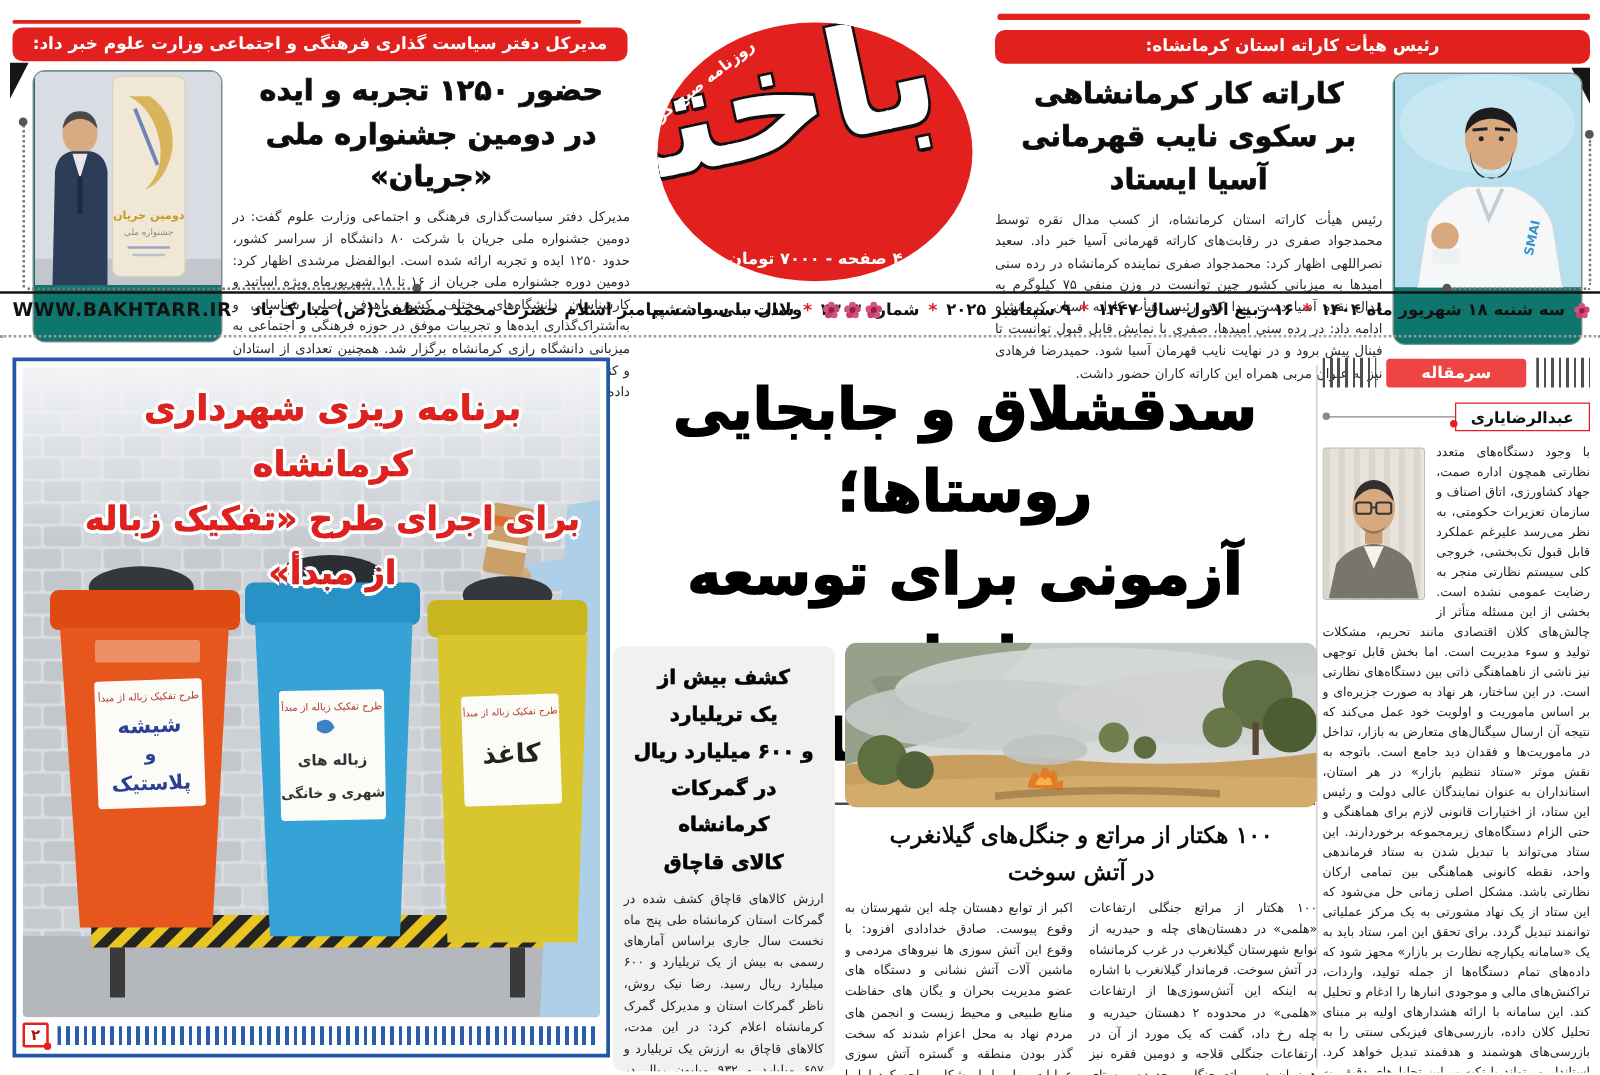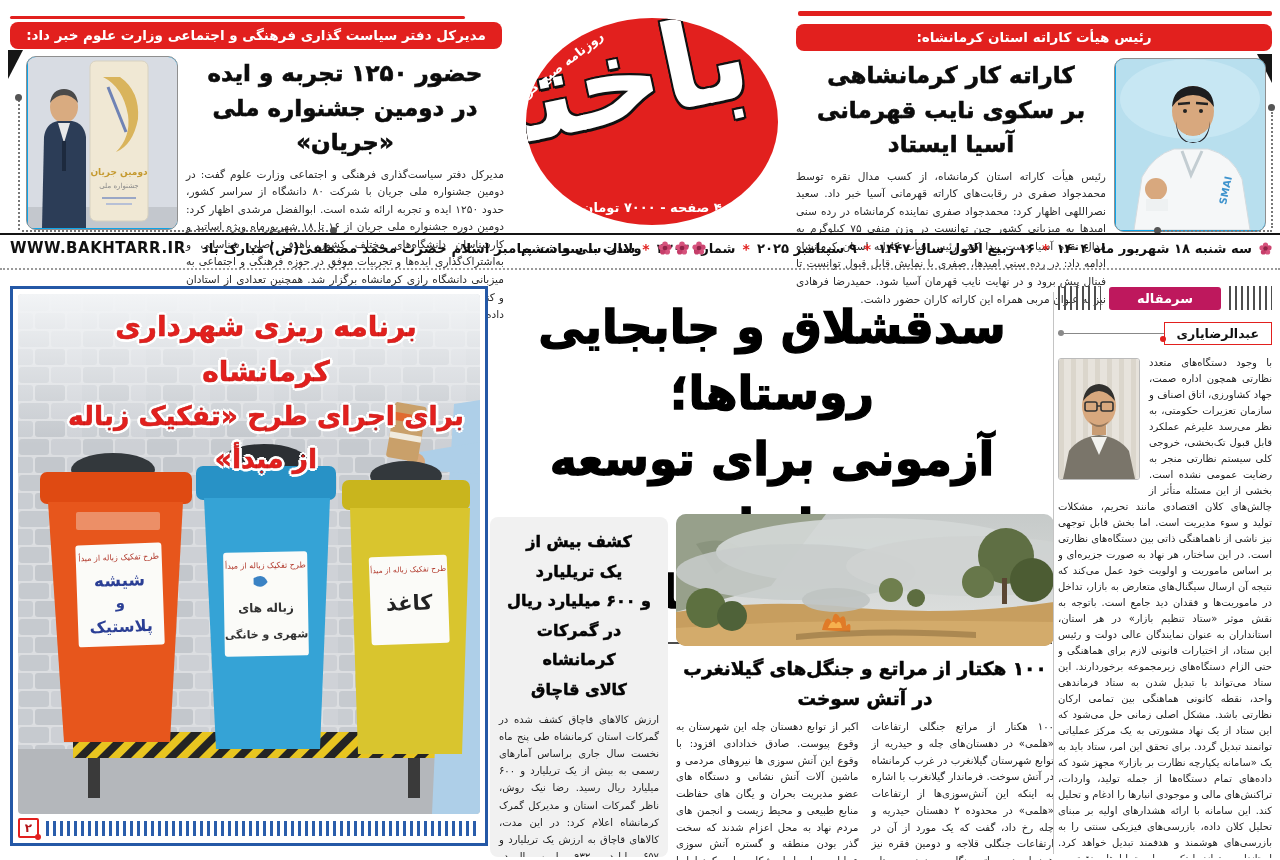--- a/index.html
+++ b/index.html
@@ -18,21 +18,21 @@
     font-weight:bold; font-size:13.5px; text-align:center; line-height:27px;
     height:27px;
   }
   .pennant svg { display:block; }
 
   
   .top-article { display:flex; gap:8px; align-items:flex-start; }
   .ta-text { flex:1; }
   .ta-headline { font-weight:bold; font-size:23px; line-height:1.5; text-align:center; color:#0c0c0c; -webkit-text-stroke:.6px #0c0c0c; }
   .ta-body { margin-top:6px; font-size:10.6px; line-height:1.66; text-align:justify; color:#2a2a2a; }
-  .ta-photo { width:152px; height:174px; border:1.5px solid #8f8f8f; border-radius:10px; overflow:hidden; flex:none; background:#0ea5e9;text-align:right; }
+  .ta-photo { width:152px; height:218px; border:1.5px solid #8f8f8f; border-radius:10px; overflow:hidden; flex:none; background:#0f766e;text-align:right; }
   .dotted-v { border-left:2px dotted #777; width:0; }
   .dotted-h { border-top:2px dotted #777; height:0; }
   .enddot { width:7px; height:7px; border-radius:50%; background:#555; }
 
   
   .masthead {
     width:252px; height:207px; background:#e2201e; border-radius:50%;
     overflow:hidden;
   }
   .masthead .m-name {
@@ -84,28 +84,28 @@
   .bins-strip { height:22px; margin-top:3px; display:flex; align-items:center; gap:7px; direction:ltr; }
   .bar-strip { flex:1; height:15px; background:repeating-linear-gradient(90deg,#2a5dab 0 3px,transparent 3px 7px); }
 
   
   .customs { background:#f1f1f1; border-radius:8px; padding:10px 9px 8px; overflow:hidden; }
   .customs-h { font-weight:bold; font-size:16px; line-height:1.85; text-align:center; color:#050505; -webkit-text-stroke:.5px #050505; }
   .customs-b { margin-top:6px; font-size:10px; line-height:1.72; text-align:justify; color:#222; }
 
   
   .fire-photo { width:378px; height:132px; border-radius:10px; overflow:hidden; }
-  .fire-h { margin-top:8px; font-weight:bold; font-size:18.5px; line-height:1.6; text-align:center; color:#050505; -webkit-text-stroke:.5px #050505; }
+  .fire-h { margin-top:8px; font-weight:normal; font-size:18.5px; line-height:1.6; text-align:center; color:#050505; -webkit-text-stroke:.5px #050505; }
   .fire-b { margin-top:6px; font-size:10.1px; line-height:1.66; text-align:justify; color:#222;
             column-count:2; column-gap:13px; height:152px; overflow:hidden; }
 
   
   .edit-head { display:flex; align-items:center; gap:8px; direction:ltr; }
   .tick-bars { flex:1; height:24px; background:repeating-linear-gradient(90deg,#4e4e4e 0 2px,transparent 2px 6px); }
-  .edit-badge { width:112px; background:#be185d; color:#fff; font-size:13px; font-weight:bold;
+  .edit-badge { width:112px; background:#ef4444; color:#fff; font-size:13px; font-weight:bold;
                 text-align:center; border-radius:3px; padding:4px 0; flex:none; }
   .edit-title { margin-top:13px; font-weight:bold; font-size:17.5px; text-align:center; color:#0a0a0a; -webkit-text-stroke:.5px #0a0a0a; }
   .author-row { margin-top:12px; display:flex; align-items:center; gap:0; direction:ltr; }
   .author-rule { flex:1; border-top:1.5px solid #888; position:relative; }
   .author-rule::before { content:""; position:absolute; left:0; top:-4px; width:6px; height:6px; background:#8a8a8a; border-radius:50%; }
   .author-rule::after { content:""; position:absolute; right:-2px; top:2px; width:6px; height:6px; background:#e2201e; border-radius:50%; }
   .author-box { border:1.5px solid #e2201e; padding:3px 12px; font-size:12.5px; font-weight:bold; color:#111; }
   .edit-body { margin-top:10px; font-size:10px; line-height:1.6; text-align:justify; color:#222; }
   .edit-photo { float:left; width:82px; height:122px; border:1px solid #bbb; border-radius:3px;
                 overflow:hidden; margin:3px 9px 5px 0; }

